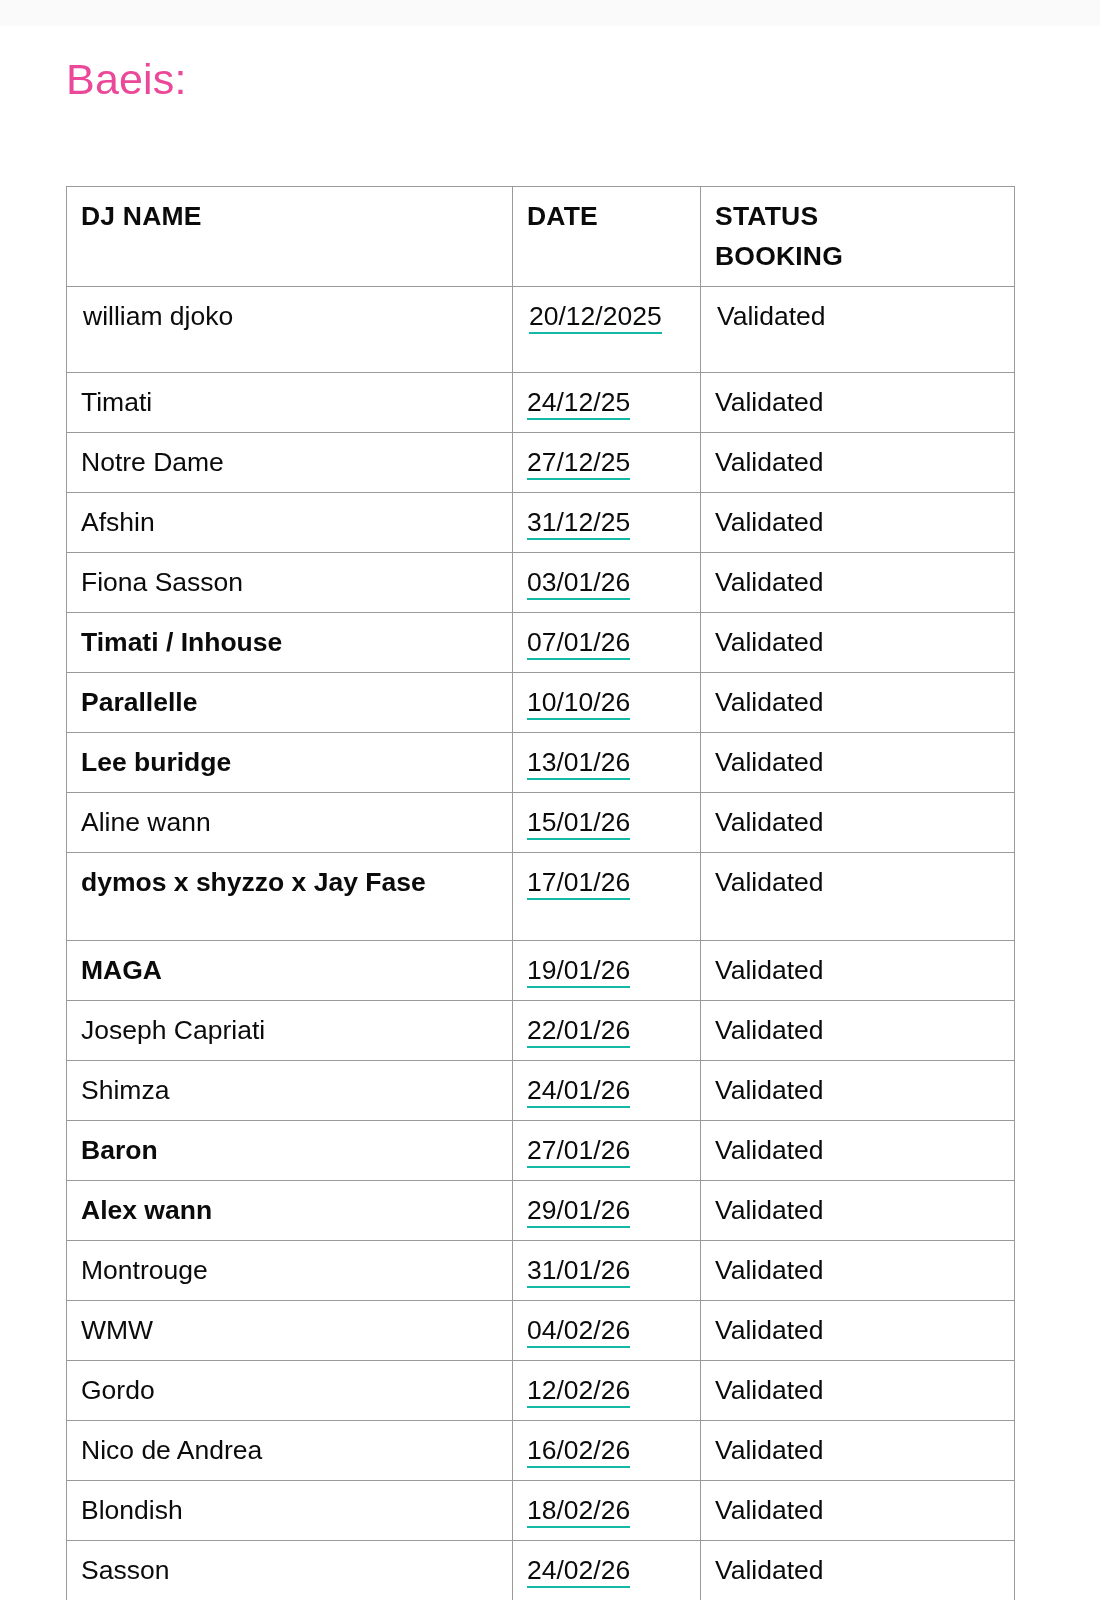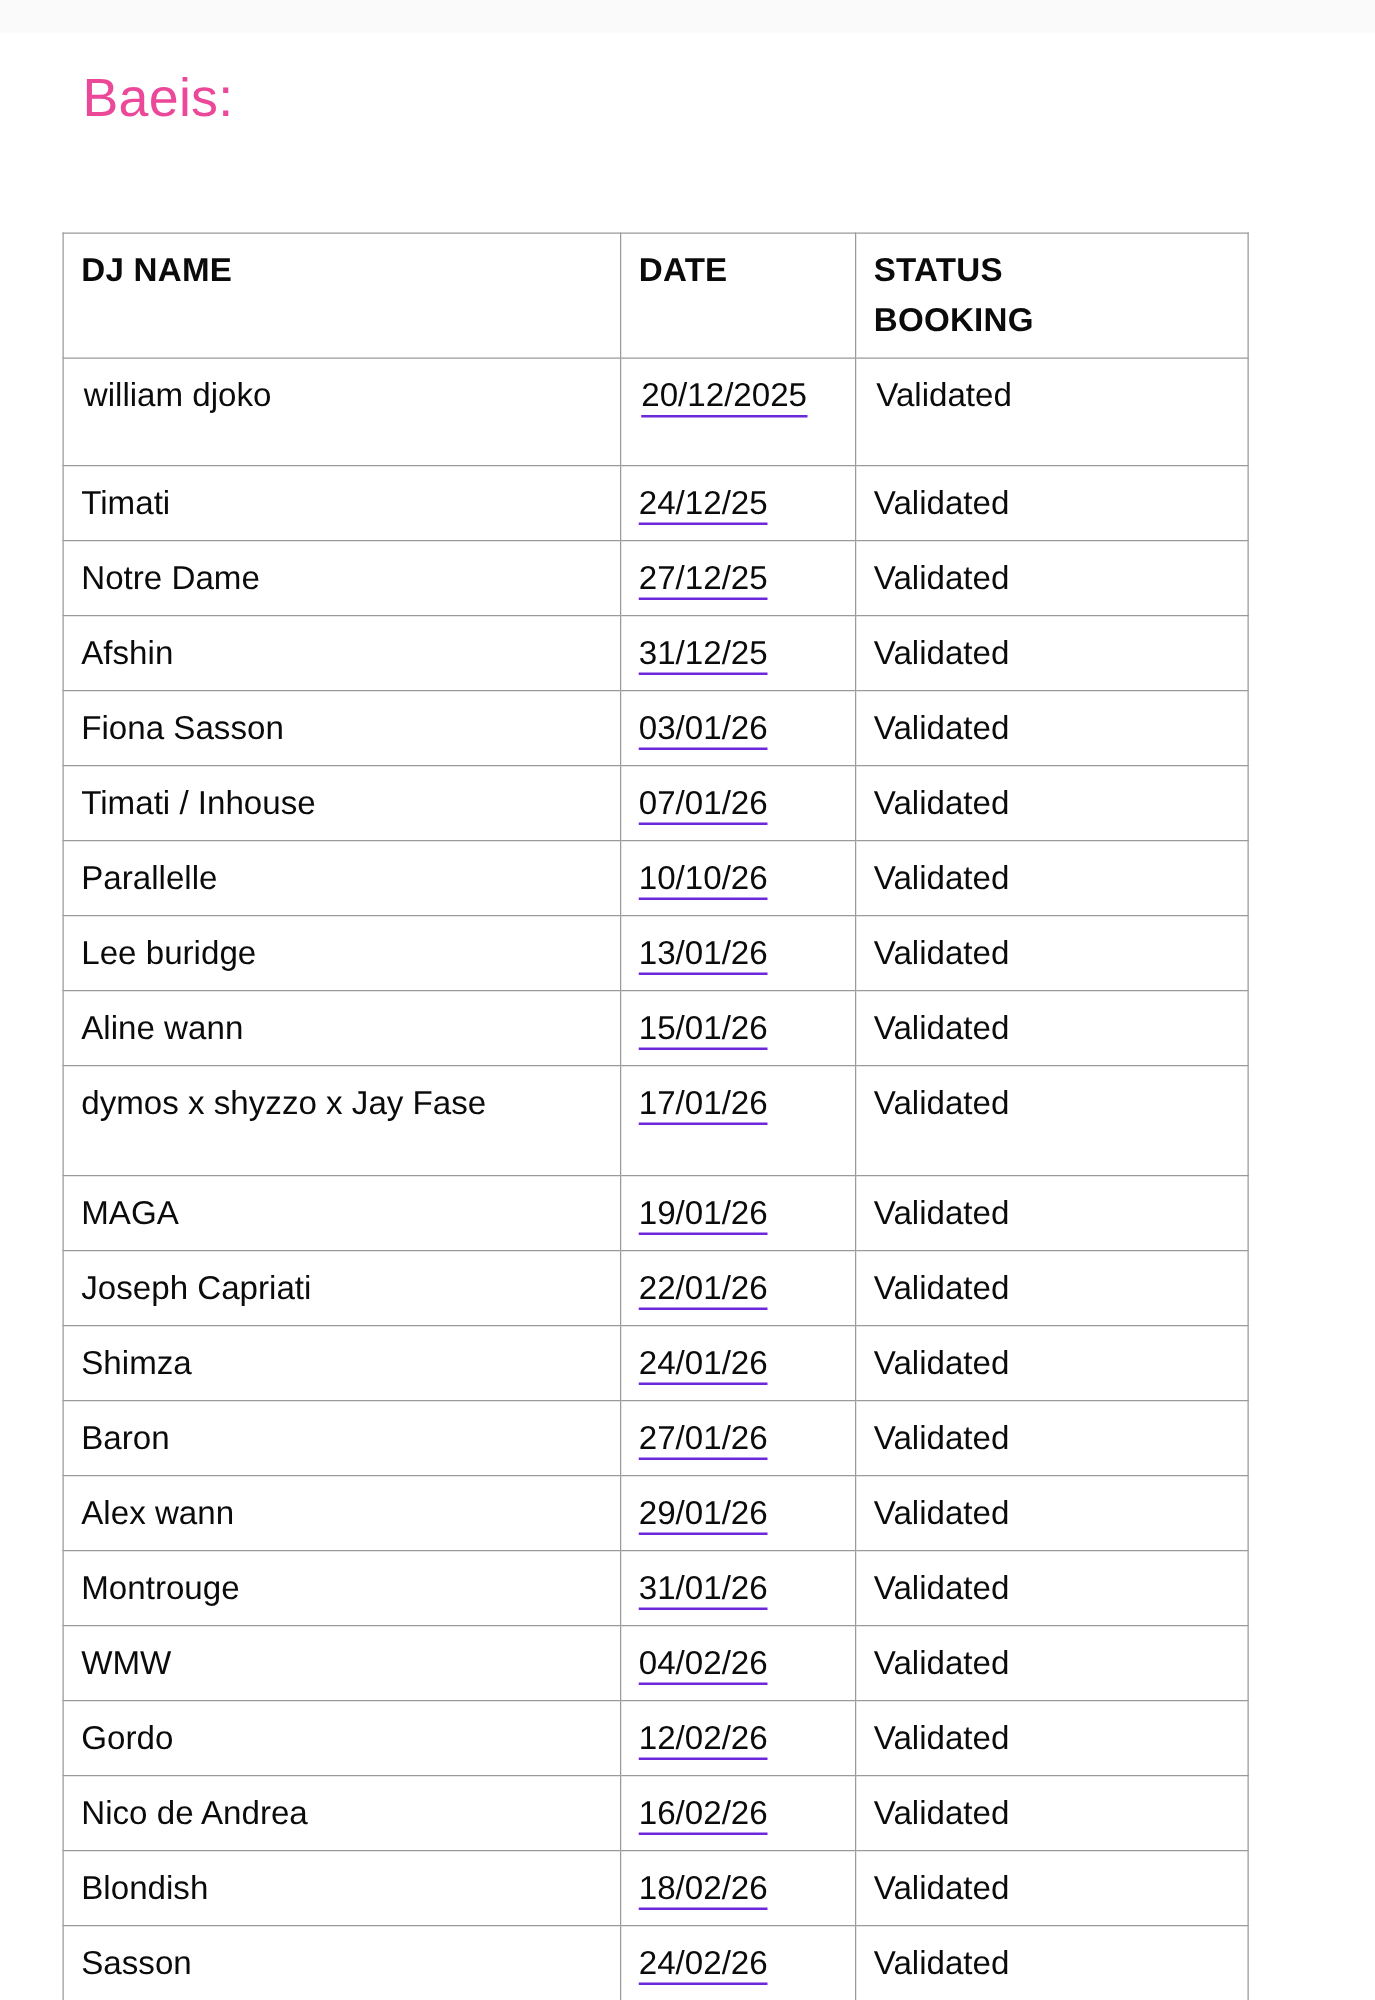--- a/index.html
+++ b/index.html
@@ -40,21 +40,21 @@
     font-size: 43px;
     line-height: 54px;
     font-weight: 400;
     color: #ec4899;
     letter-spacing: 0.2px;
     white-space: pre;
   }
 
   .table-wrap {
     position: absolute;
-    left: 50px;
+    left: 66px;
     top: 186px;
     width: 948px;
   }
 
   table.booking-table {
     border-collapse: collapse;
     table-layout: fixed;
     width: 948px;
     background: #ffffff;
   }
@@ -82,27 +82,27 @@
     letter-spacing: 0.2px;
     height: 88px;
   }
 
   table.booking-table tbody td {
     height: 47px;
   }
 
   
   table.booking-table td.name.bold {
-    font-weight: 400;
+    font-weight: 700;
   }
 
   
   .date-text {
     display: inline;
-    border-bottom: 2px solid #6d28d9;
+    border-bottom: 2px solid #14b8a6;
     padding-bottom: 1px;
     box-decoration-break: clone;
     -webkit-box-decoration-break: clone;
   }
 
   
   table.booking-table tbody tr.tall td { height: 86px; padding-left: 16px; }
   table.booking-table tbody tr.tall2 td { height: 88px; }
 </style>
 </head>

